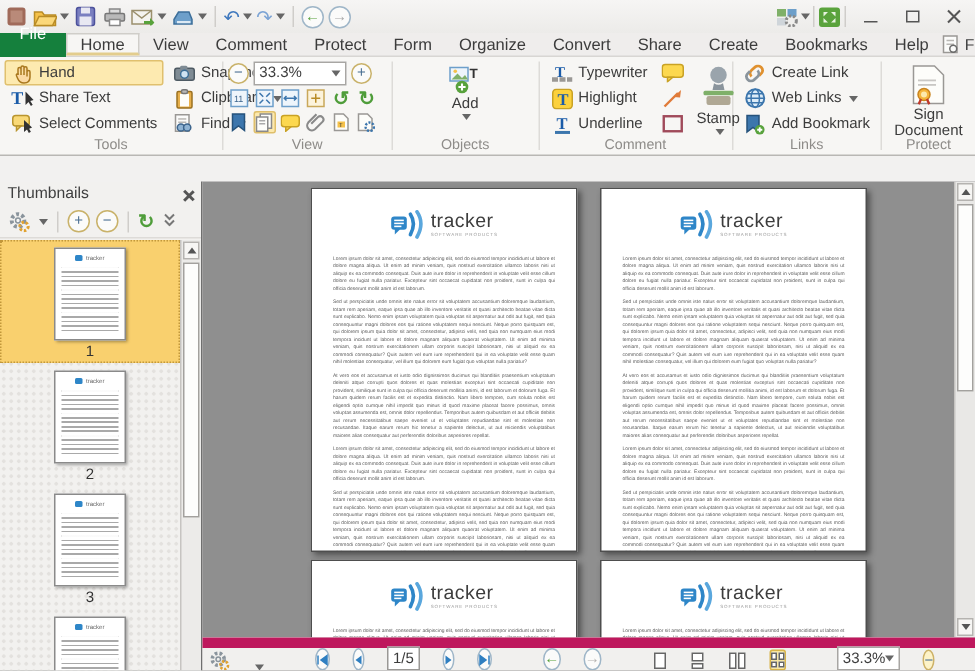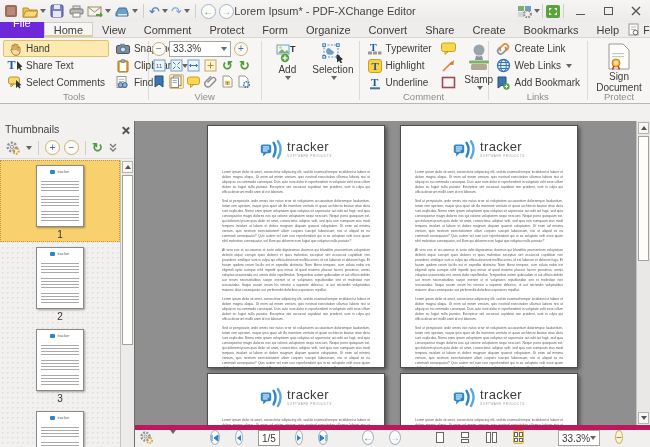--- a/index.html
+++ b/index.html
@@ -16,21 +16,21 @@
   .wbtn { width:28px; height:20px; display:flex; align-items:center; justify-content:center; }
   .min-glyph { width:9px; height:1px; background:#555; margin-top:6px; }
   .max-glyph { width:9px; height:8px; border:1px solid #555; }
   .caret { width:0; height:0; border-left:3px solid transparent; border-right:3px solid transparent; border-top:4px solid #666; display:inline-block; margin-left:2px; }
   .arrow-chr { font-size:13px; line-height:1; }
   .circle-btn { width:15px; height:15px; border-radius:50%; border:1px solid #9fb6c8; background:#fbfbfa; display:flex; align-items:center; justify-content:center; font-size:10px; }
 
   
   #tabrow { position:absolute; left:0; top:22px; width:650px; height:16px; background:#efedec; display:flex; align-items:stretch; border-bottom:1px solid #d8d6d3; }
   .rtab { padding:1px 9px 0; font-size:11px; color:#3c3c3c; display:flex; align-items:center; }
-  .rtab.file { background:#6d28d9; color:#fff; padding:1px 13px 16px; }
+  .rtab.file { background:#15803d; color:#fff; padding:1px 13px 16px; }
   .rtab.active { background:#f7f6f4; border:1px solid #d0cec9; border-bottom:2px solid #e3cd8d; }
   #tabrow-right { margin-left:auto; display:flex; align-items:center; gap:6px; padding-right:8px; font-size:10.5px; }
   .mini-tool { display:flex; align-items:center; gap:3px; }
 
   
   #ribbon { position:absolute; left:0; top:38px; width:650px; height:66px; background:#f7f6f4; border-bottom:1px solid #b9b7b4; display:flex; }
   .rgroup { position:relative; padding:2px 3px 13px; display:flex; }
   .rgroup-label { position:absolute; bottom:1px; left:0; right:0; text-align:center; font-size:9.5px; color:#8e8c89; }
   .gsep { width:1px; background:#dddbd8; margin:3px 0 3px; }
   .rcol { display:flex; flex-direction:column; justify-content:space-between; }
@@ -85,21 +85,21 @@
   #doc-view { position:absolute; left:135px; top:121px; width:515px; height:304px; background:#8f8f8f; overflow:hidden; }
   .page { position:absolute; width:178px; height:243px; background:#fff; border:1px solid #4e4e4e; box-shadow:2px 2px 4px rgba(0,0,0,.45); overflow:hidden; }
   .page .plogo { margin-top:14px; display:flex; justify-content:center; align-items:flex-start; gap:3px; }
   .plogo-name { font-size:13px; color:#3d3d3d; line-height:1; letter-spacing:.3px; }
   .plogo-sub { font-size:3px; color:#9a9a9a; letter-spacing:.6px; text-align:center; margin-top:1px; }
   .page .ptext { padding:10px 14px 0; }
   .page .ptext p { font-size:3.3px; line-height:1.5; color:#5a5a5a; text-align:justify; margin-bottom:4.5px; }
   #doc-scroll { right:0; top:0; background:#e9e8e6; }
 
   
-  #statusbar { position:absolute; left:135px; top:425px; width:515px; height:22px; background:#f1f0ee; border-top:5px solid #be185d; display:flex; align-items:flex-start; gap:15px; padding:0 4px; font-size:10px; }
+  #statusbar { position:absolute; left:135px; top:425px; width:515px; height:22px; background:#f1f0ee; border-top:7px solid #be185d; display:flex; align-items:flex-end; gap:15px; padding:0 4px; font-size:10px; }
   .sgrip { width:3px; height:10px; background:repeating-linear-gradient(to bottom,#bdbbb8 0 1px, transparent 1px 3px); margin:0 2px; }
   .pagebox { width:62px; height:16px; background:#fff; border:1px solid #9a9895; display:flex; align-items:center; justify-content:flex-end; padding:0 3px; font-size:10px; }
   .layout-ic { width:14px; height:14px; border:1px solid transparent; border-radius:2px; display:flex; align-items:center; justify-content:center; gap:1px; }
   .layout-ic.hl { background:#f7e6a2; border-color:#d8b44a; }
   .pg-sq { background:#fff; border:1px solid #666; }
   .slider-track { width:64px; height:3px; background:#b3b1ae; border-radius:2px; position:relative; }
   .slider-thumb { position:absolute; left:12px; top:-4px; width:5px; height:11px; background:#f5f4f2; border:1px solid #8f8d8a; }
   .circle-y { width:14px; height:14px; border-radius:50%; background:#fdf3c8; border:1px solid #cdb268; display:flex; align-items:center; justify-content:center; font-size:10px; color:#4a6f92; }
 </style>
 </head>
@@ -161,21 +161,20 @@
           <span class="caret"></span>
         </span>
       <span class="tsep"></span>
       <span class="circle-btn">
           <span style="color:#58a23c">←</span>
         </span>
       <span class="circle-btn">
           <span style="color:#aaa">→</span>
         </span>
     </div>
-    <div id="win-title">Lorem Ipsum* - PDF-XChange Editor</div>
     <div class="win-ctrls">
       <span class="qbtn">
         <svg width="15" height="14">
             <rect x="1" y="2" width="6" height="5" fill="#7fb069"></rect>
             <rect x="8" y="2" width="6" height="5" fill="#6d9fca"></rect>
             <rect x="1" y="8" width="6" height="5" fill="#cfd5da"></rect>
             <circle cx="10.5" cy="10" r="3.4" fill="none" stroke="#8a8a8a" stroke-width="2" stroke-dasharray="1.6 1.2"></circle>
           </svg>
           <span class="caret"></span>
       </span>
@@ -396,35 +395,21 @@
               <path d="M2 10 l4 -4 3 3 2 -2 2 3" fill="#7fb069"></path>
               <circle cx="4.5" cy="4.5" r="1.2" fill="#f5c14a"></circle>
               <text x="14" y="9" font-size="9" fill="#333" font-weight="bold">T</text>
               <circle cx="9" cy="15" r="4.2" fill="#58a23c"></circle>
               <path d="M9 12.6 v4.8 M6.6 15 h4.8" stroke="#fff" stroke-width="1.4"></path>
             </svg>
         </span>
         <span>Add</span>
           <span class="caret"></span>
       </div>
-      <div class="rbtn-big">
-        <span class="ico ico20">
-          <svg width="22" height="20">
-              <rect x="2" y="2" width="14" height="12" fill="none" stroke="#5a8fc0" stroke-dasharray="2 1.4"></rect>
-              <rect x="0.8" y="0.8" width="2.6" height="2.6" fill="#fff" stroke="#3c76ad"></rect>
-              <rect x="14.6" y="0.8" width="2.6" height="2.6" fill="#fff" stroke="#3c76ad"></rect>
-              <rect x="0.8" y="12.6" width="2.6" height="2.6" fill="#fff" stroke="#3c76ad"></rect>
-              <rect x="14.6" y="12.6" width="2.6" height="2.6" fill="#fff" stroke="#3c76ad"></rect>
-              <path d="M7 5 a4 3.5 0 105 4" fill="#6d9fca"></path>
-              <path d="M15 11 L15 19.6 L17.2 17.8 L18.6 20.4 L20.2 19.5 L18.8 17.2 L21 16.2 Z" fill="#333"></path>
-            </svg>
-        </span>
-        <span>Selection</span>
-          <span class="caret"></span>
-      </div>
+      <div class="rgroup-label">Objects</div>
     </div>
     <div class="gsep"></div>
 
     <div class="rgroup" style="width:128px;">
       <div class="rcol">
         <div class="rbtn-sm">
           <span class="ico ico16">
             <svg width="15" height="13">
                 <text x="3" y="9" font-size="10" fill="#1a5ba8" font-weight="bold" font-family="serif">T</text>
                 <rect x="1" y="9.5" width="4" height="3" fill="#9a9895"></rect>

